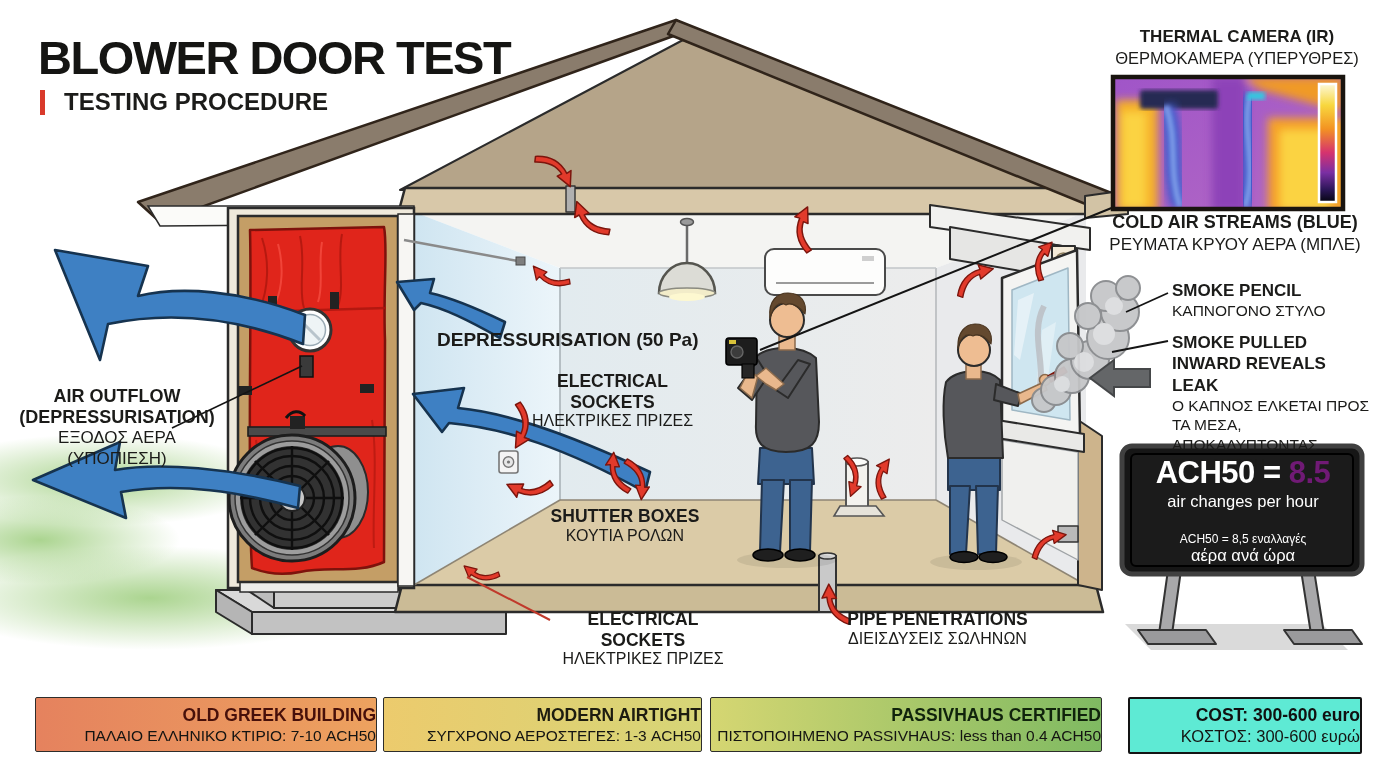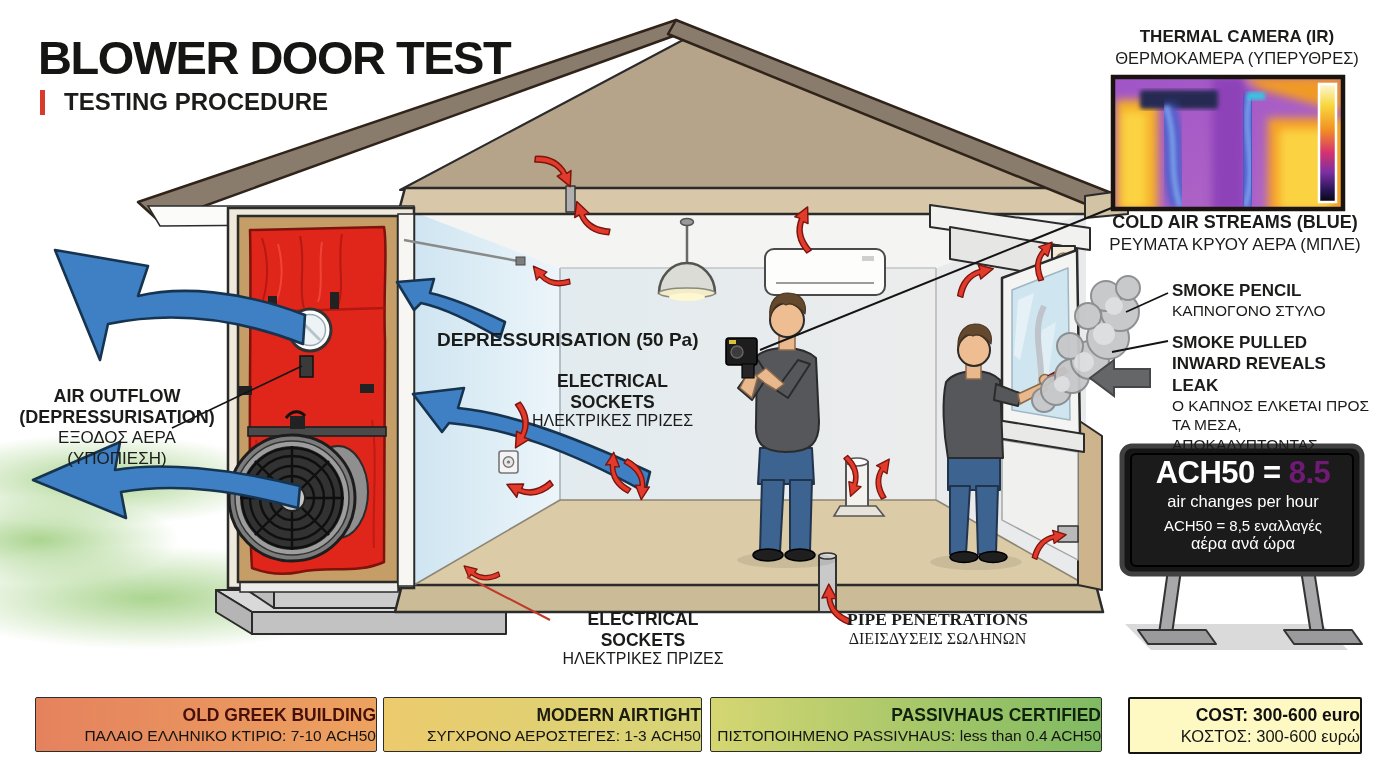--- a/index.html
+++ b/index.html
@@ -19,35 +19,35 @@
   .airout{left:8px;top:386px;width:218px;font-size:18px;}
   .airout .gr{font-weight:400;font-size:17px;}
   .depress{left:437px;top:329px;font-size:19px;}
   .lab2{font-size:17.5px;}
   .lab2 .gr{font-weight:400;font-size:16px;}
   .smklab{font-size:17px;line-height:1.25;}
   .smklab .gr{font-weight:400;font-size:15.5px;}
   .tvtext{left:1126px;top:456px;width:234px;text-align:center;color:#ffffff;}
   .tvtext .l1{font-size:31px;font-weight:800;letter-spacing:-0.5px;line-height:1.1;}
   .tvtext .l2{font-size:16.5px;margin-top:2px;}
-  .tvtext .l3{font-size:15px;margin-top:5px;}
+  .tvtext .l3{font-size:12px;margin-top:20px;}
   .tvtext .l4{font-size:16.5px;}
   .scalehead{left:40px;top:656px;font-size:22px;}
   .scalehead .gr{font-weight:400;}
   .scalebox{position:absolute;top:697px;height:53px;border:1.6px solid #2d2d2b;border-radius:2px;
             display:flex;flex-direction:column;align-items:flex-end;justify-content:center;}
   .scalebox .t{font-size:17.5px;font-weight:700;}
   .scalebox .s{font-size:15.5px;margin-top:1px;color:#141412;}
   .box1{left:35px;width:340px;background:linear-gradient(90deg,#e5825e,#eda25f);}
   .box1 .t{color:#47100a;}
   .box2{left:383px;width:317px;background:linear-gradient(90deg,#eccb6d,#d6d577);}
   .box2 .t{color:#1d1c10;}
   .box3{left:710px;width:390px;background:linear-gradient(90deg,#d5d672,#7fba62);}
   .box3 .t{color:#10230c;}
-  .costbox{left:1128px;width:230px;background:#fef9c3;border:2.5px solid #141414;}
+  .costbox{left:1128px;width:230px;background:#5eead4;border:2.5px solid #141414;}
   .costbox .t{color:#111;}
   .costbox .s{font-size:16.5px;}
 </style>
 </head>
 <body>
 
 <div class="canvas">
 
 <svg width="1376" height="768" viewBox="0 0 1376 768">
   <defs>
@@ -378,27 +378,31 @@
   <div class="gr">(ΥΠΟΠΙΕΣΗ)</div>
 </div>
 
 <div class="lbl depress b">DEPRESSURISATION (50 Pa)</div>
 
 <div class="lbl lab2 ctr" style="left:520px;top:371px;width:185px;">
   <div class="b">ELECTRICAL SOCKETS</div>
   <div class="gr">ΗΛΕΚΤΡΙΚΕΣ ΠΡΙΖΕΣ</div>
 </div>
 
+<div class="lbl lab2 ctr" style="left:535px;top:506px;width:180px;">
+  <div class="b">SHUTTER BOXES</div>
+  <div class="gr">ΚΟΥΤΙΑ ΡΟΛΩΝ</div>
+</div>
 
 <div class="lbl lab2 ctr" style="left:548px;top:609px;width:190px;">
   <div class="b">ELECTRICAL SOCKETS</div>
   <div class="gr">ΗΛΕΚΤΡΙΚΕΣ ΠΡΙΖΕΣ</div>
 </div>
 
-<div class="lbl lab2 ctr" style="left:840px;top:609px;width:195px;font-family:Liberation Serif, serif;">
+<div class="lbl lab2 ctr" style="left:840px;top:609px;width:195px;">
   <div class="b">PIPE PENETRATIONS</div>
   <div class="gr">ΔΙΕΙΣΔΥΣΕΙΣ ΣΩΛΗΝΩΝ</div>
 </div>
 
 <div class="lbl smklab" style="left:1172px;top:280px;">
   <div class="b">SMOKE PENCIL</div>
   <div class="gr">ΚΑΠΝΟΓΟΝΟ ΣΤΥΛΟ</div>
 </div>
 
 <div class="lbl smklab" style="left:1172px;top:332px;">

